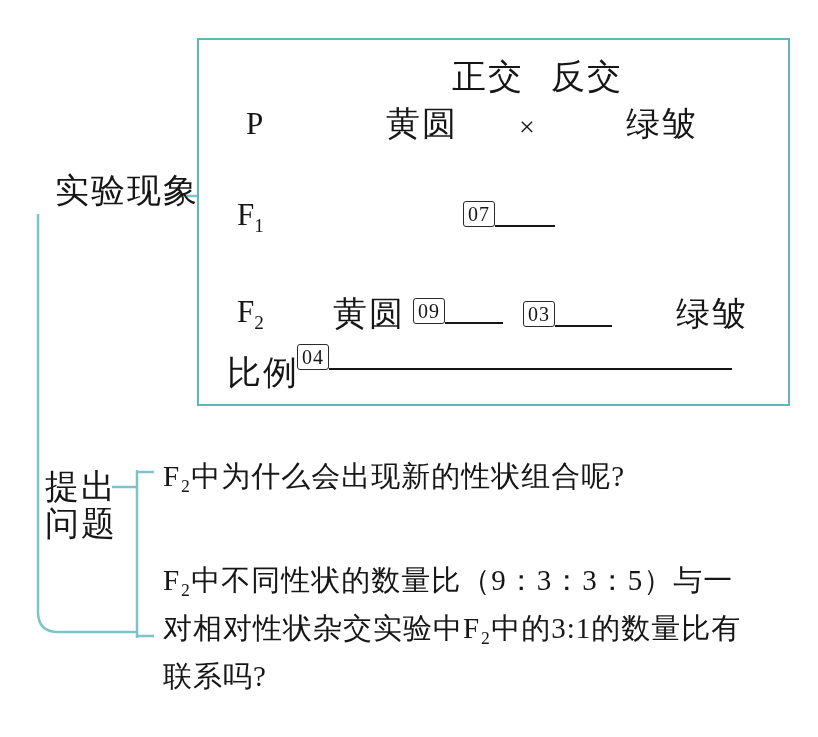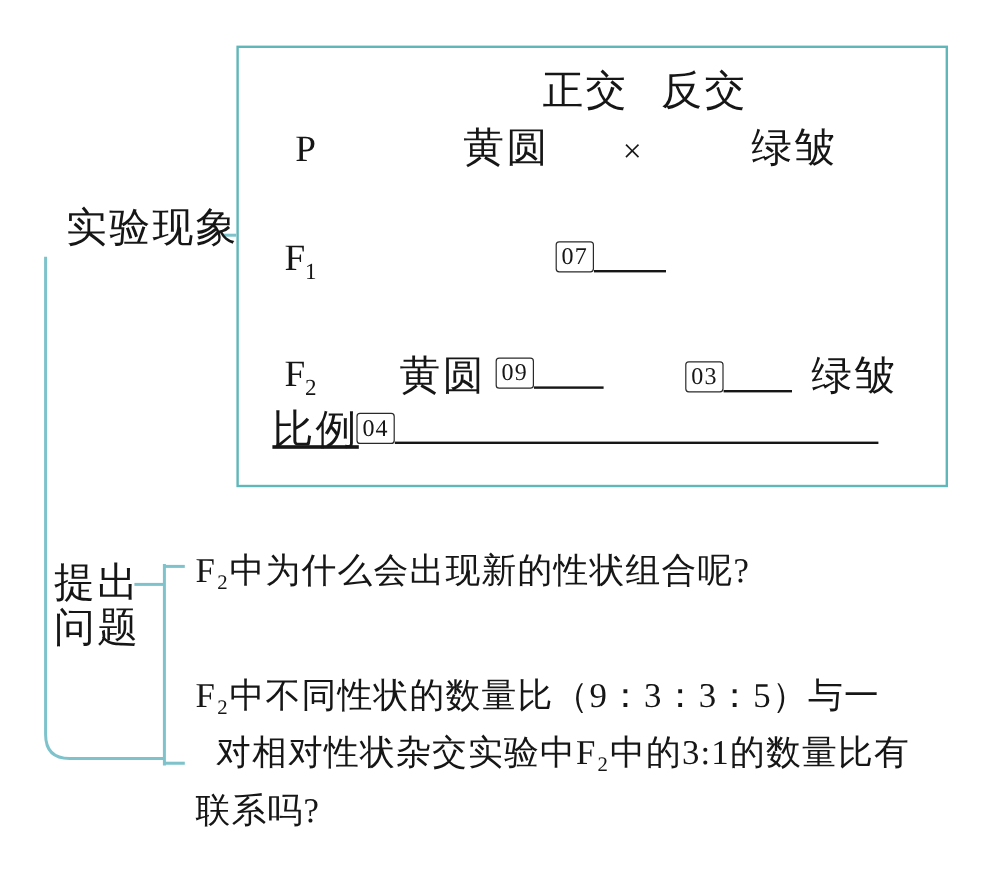--- a/index.html
+++ b/index.html
@@ -85,32 +85,32 @@
   <span class="numbox">07</span>
   <span class="uline" style="width:60px;"></span>
 </span>
 
 <span class="abs gen" style="left:237px; top:294px;"><span>F</span><sub>2</sub></span>
 <span class="abs cn" style="left:333px; top:295px;">黄圆</span>
 <span class="abs numblank" style="left:413px; top:298px;">
   <span class="numbox">09</span>
   <span class="uline" style="width:58px;"></span>
 </span>
-<span class="abs numblank" style="left:523px; top:301px;margin-left:48px;">
+<span class="abs numblank" style="left:523px; top:301px;">
   <span class="numbox">03</span>
   <span class="uline" style="width:57px;"></span>
 </span>
 <span class="abs cn" style="left:676px; top:295px;">绿皱</span>
 
-<span class="abs cn" style="left:227px; top:340px;text-decoration:underline;">比例</span>
+<span class="abs cn" style="left:227px; top:354px;">比例</span>
 <span class="abs numblank" style="left:297px; top:344px;">
   <span class="numbox">04</span>
   <span class="uline" style="width:403px;"></span>
 </span>
 
 <span class="abs cn" style="left:55px; top:172px;">实验现象</span>
 <span class="abs cn" style="left:45px; top:468px;">提出</span>
 <span class="abs cn" style="left:45px; top:505px;">问题</span>
 
 <div class="abs q" style="left:163px; top:459px;">F₂中为什么会出现新的性状组合呢?</div>
 <div class="abs q" style="left:163px; top:563px;">F₂中不同性状的数量比（9：3：3：5）与一</div>
-<div class="abs q" style="left:163px; top:611px;margin-left:17px;">对相对性状杂交实验中F₂中的3:1的数量比有</div>
+<div class="abs q" style="left:163px; top:611px;">对相对性状杂交实验中F₂中的3:1的数量比有</div>
 <div class="abs q" style="left:163px; top:659px;">联系吗?</div>
 
 </body></html>

